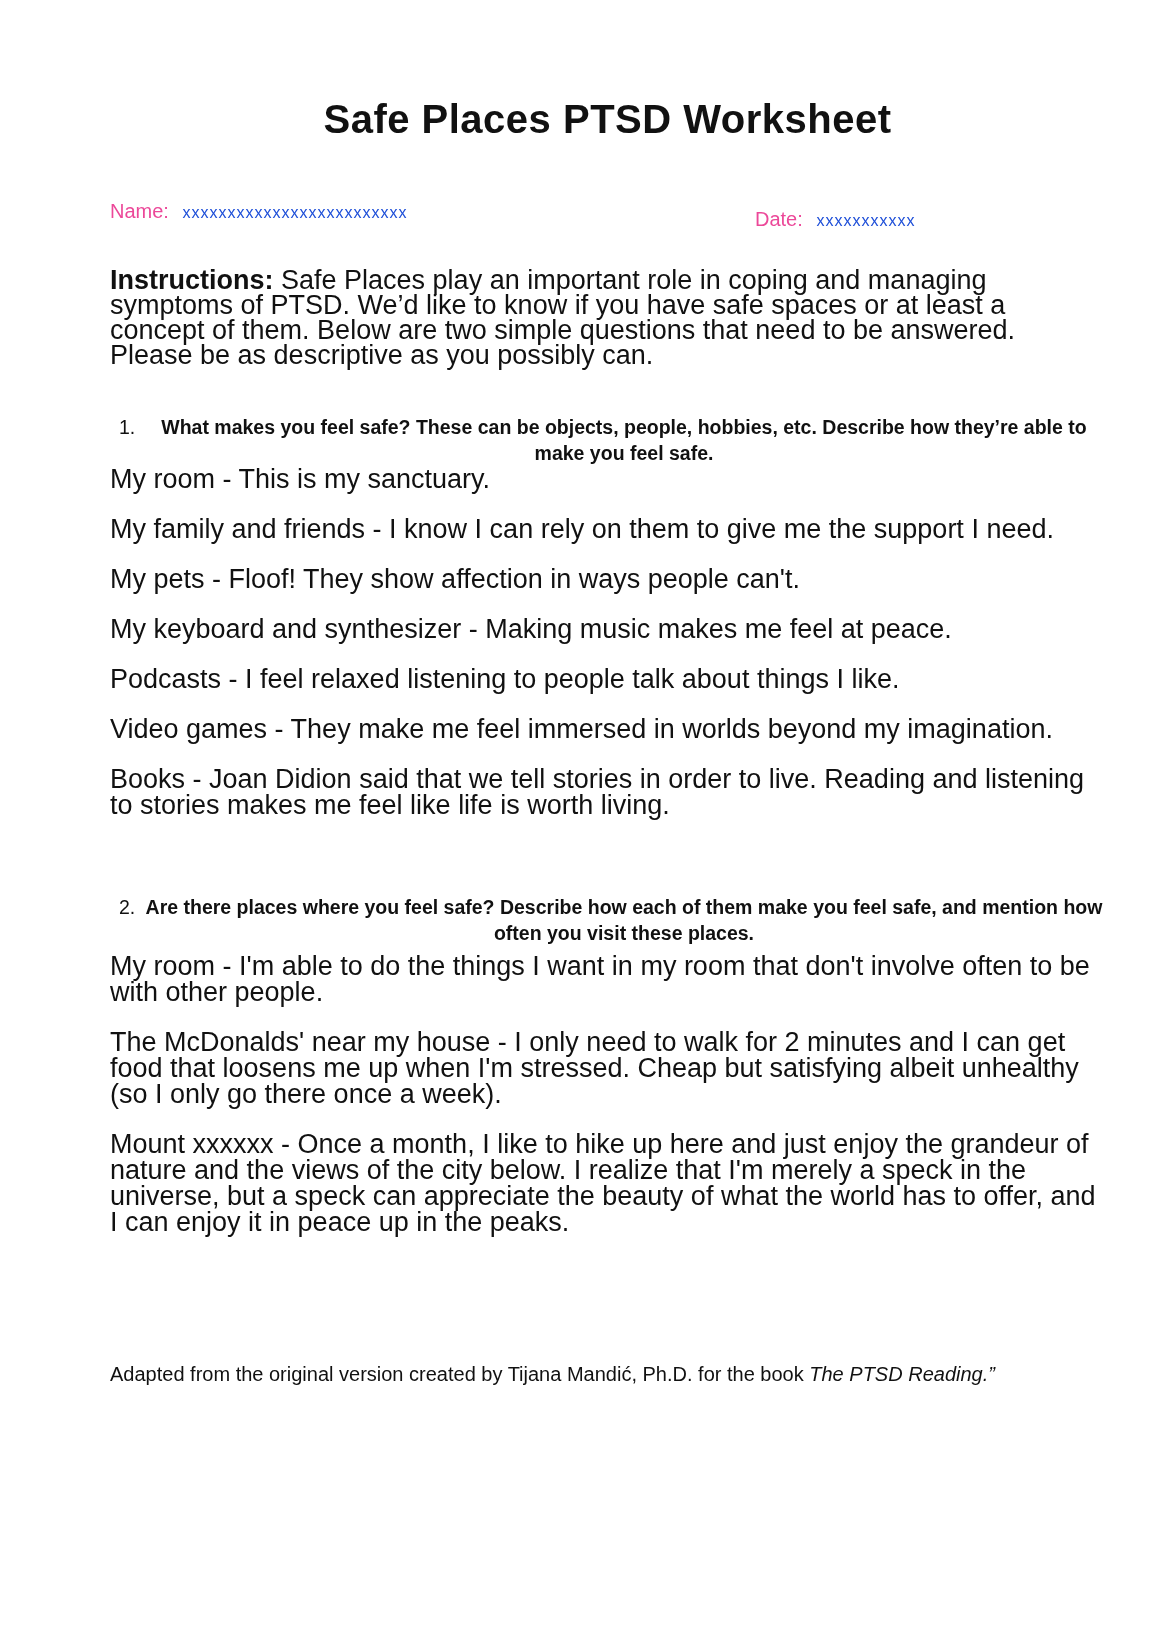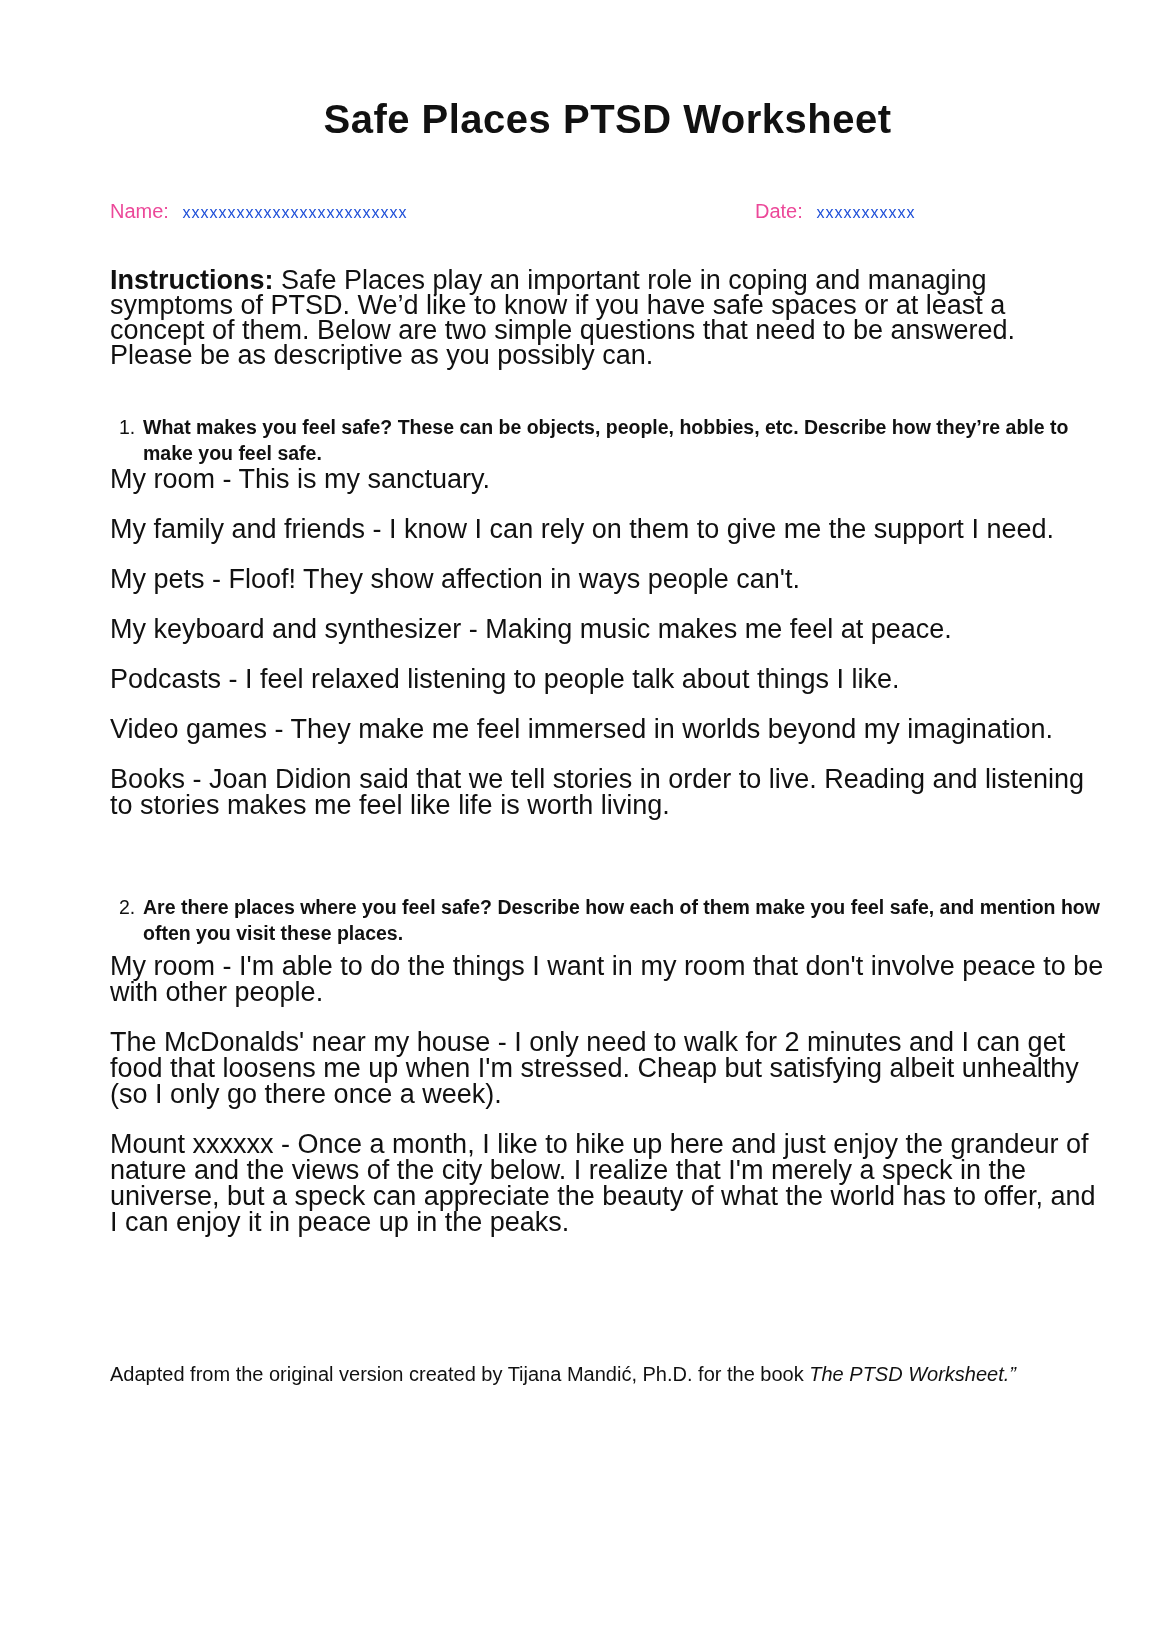--- a/index.html
+++ b/index.html
@@ -41,21 +41,21 @@
   }
   .field-value {
     font-size: 16px;
     letter-spacing: 1px;
     color: #1d4ed8;
     margin-left: 8px;
   }
   .date-group {
     position: absolute;
     left: 645px;
-    top: 0;
+    top: 8px;
     white-space: nowrap;
   }
   .para {
     font-size: 27px;
     line-height: 26px;
     margin: 0;
   }
   .instructions {
     margin-top: 42px;
     line-height: 25px;
@@ -72,20 +72,21 @@
   }
   .question .q-number {
     flex: 0 0 33px;
     box-sizing: border-box;
     padding-left: 9px;
     font-weight: normal;
   }
   .question .q-text {
     flex: 1 1 auto;
     font-weight: bold;
+    text-align: center;
   }
   .q1 { margin-top: 46px; }
   .q2 { margin-top: 76px; }
   .answers-1 .answer { margin-top: 0; margin-bottom: 24px; }
   .answers-1 { }
   .answers-2 { margin-top: 7px; }
   .answers-2 .answer { margin-bottom: 24px; }
   .footer-note {
     margin-top: 126px;
     font-size: 20px;
@@ -129,20 +130,20 @@
     <p class="para answer">Video games - They make me feel immersed in worlds beyond my imagination.</p>
     <p class="para answer">Books - Joan Didion said that we tell stories in order to live. Reading and listening to stories makes me feel like life is worth living.</p>
   </div>
 
   <div class="question q2">
     <span class="q-number">2.</span>
     <span class="q-text">Are there places where you feel safe? Describe how each of them make you feel safe, and mention how often you visit these places.</span>
   </div>
 
   <div class="answers-2">
-    <p class="para answer">My room - I'm able to do the things I want in my room that don't involve peace to be with other people.</p>
+    <p class="para answer">My room - I'm able to do the things I want in my room that don't involve often to be with other people.</p>
     <p class="para answer">The McDonalds' near my house - I only need to walk for 2 minutes and I can get food that loosens me up when I'm stressed. Cheap but satisfying albeit unhealthy (so I only go there once a week).</p>
     <p class="para answer">Mount xxxxxx - Once a month, I like to hike up here and just enjoy the grandeur of nature and the views of the city below. I realize that I'm merely a speck in the universe, but a speck can appreciate the beauty of what the world has to offer, and I can enjoy it in peace up in the peaks.</p>
   </div>
 
-  <p class="para footer-note"><span>Adapted from the original version created by Tijana Mandić, Ph.D. for the book </span><span class="book-title">The PTSD Worksheet.”</span></p>
+  <p class="para footer-note"><span>Adapted from the original version created by Tijana Mandić, Ph.D. for the book </span><span class="book-title">The PTSD Reading.”</span></p>
 
 </div>
 
 </body></html>

